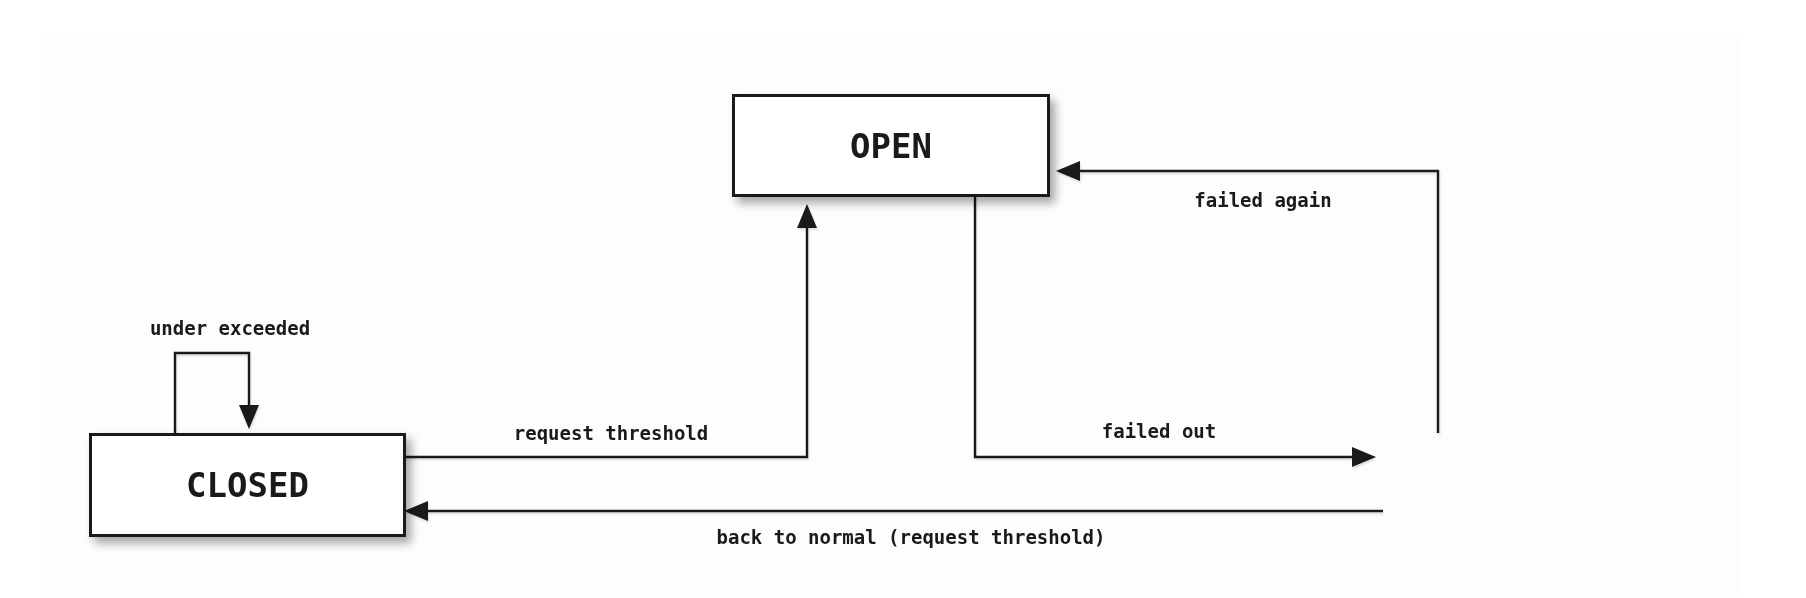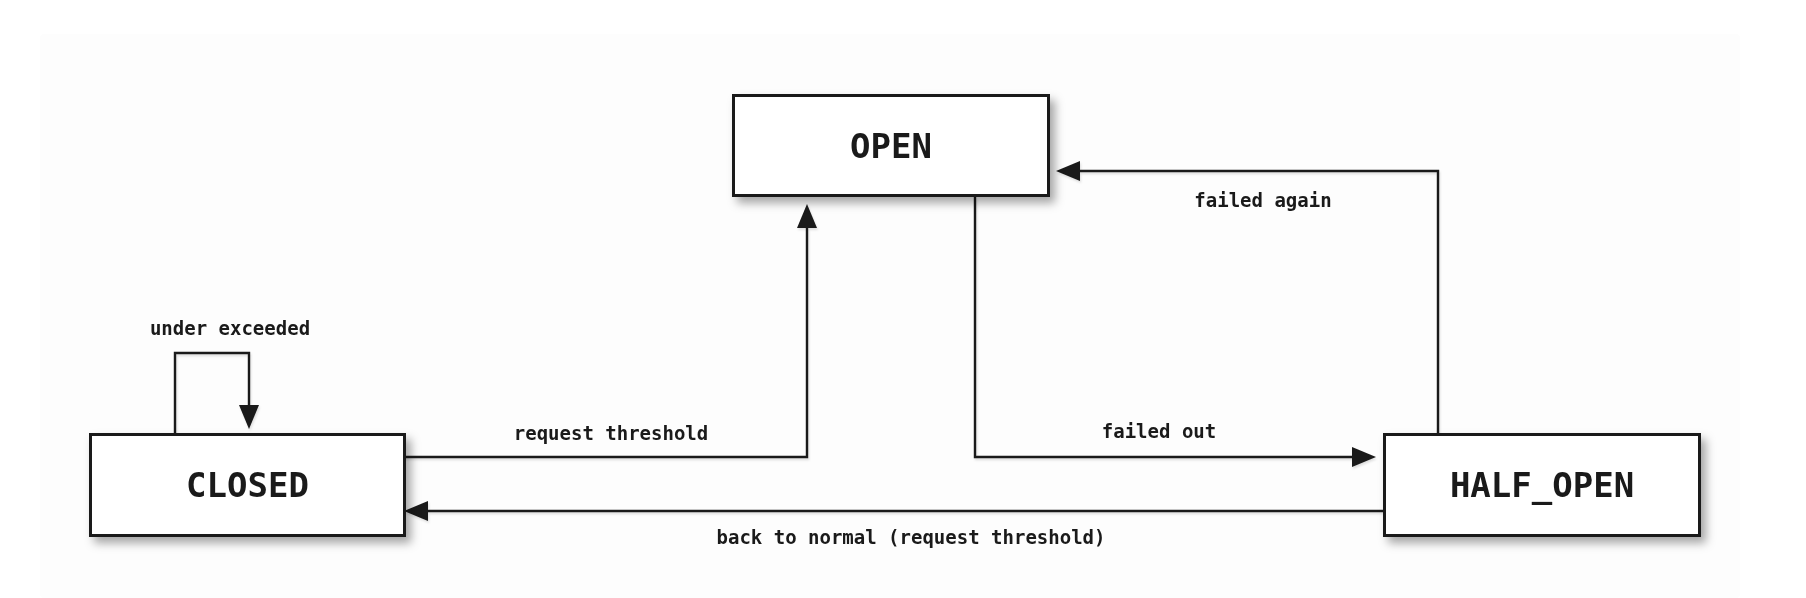--- a/index.html
+++ b/index.html
@@ -108,23 +108,20 @@
   </svg>
 
   <div class="state-box box-open">
     <span>OPEN</span>
   </div>
 
   <div class="state-box box-closed">
     <span>CLOSED</span>
   </div>
 
-  <div class="state-box box-half-open">
-    <span>HALF_OPEN</span>
-  </div>
 
   <div class="edge-label lbl-under">under exceeded</div>
 
   <div class="edge-label lbl-exceeded">request threshold</div>
 
   <div class="edge-label lbl-timedout">failed out</div>
 
   <div class="edge-label lbl-failed">failed again</div>
 
   <div class="edge-label lbl-back">back to normal (request threshold)</div>

